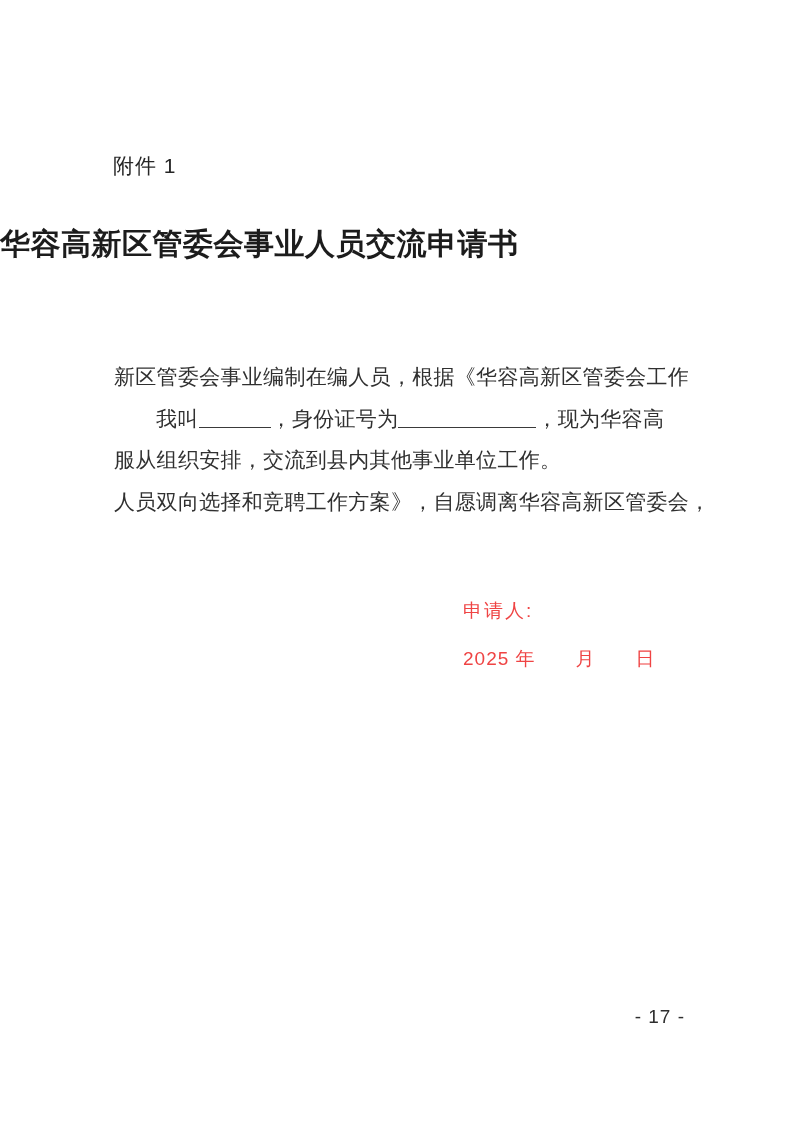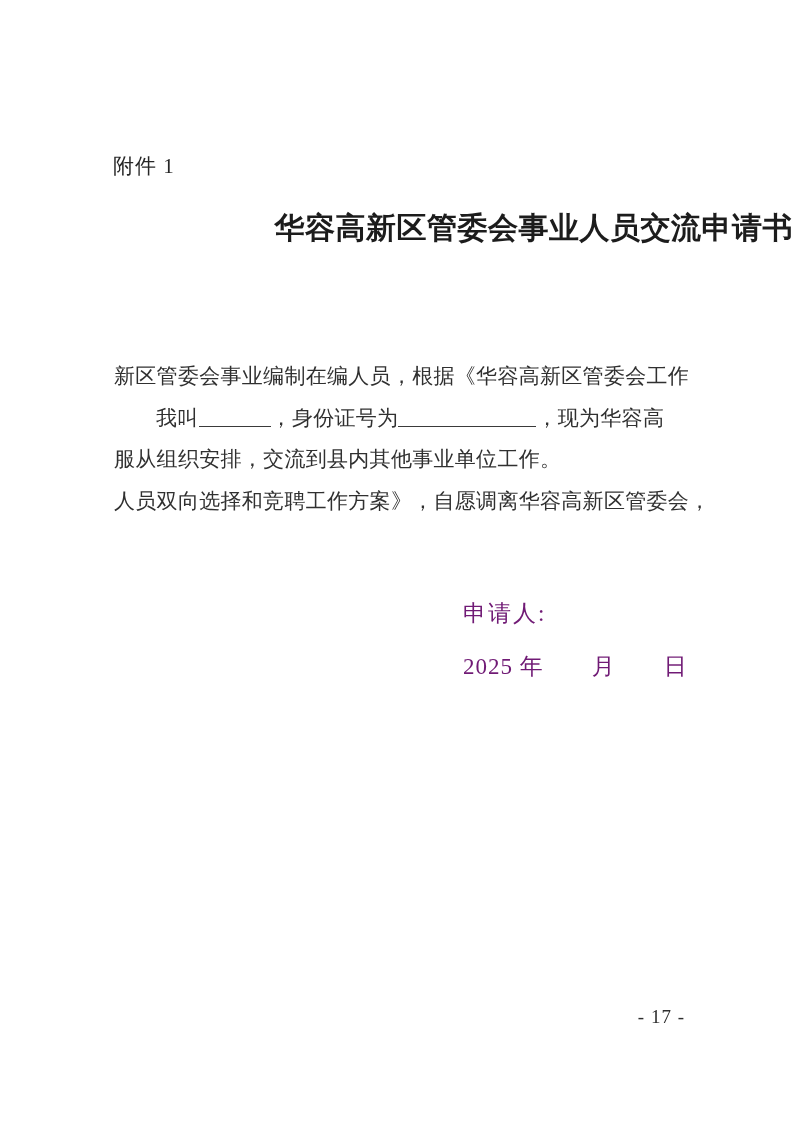--- a/index.html
+++ b/index.html
@@ -7,39 +7,39 @@
     padding: 0;
     background: #e8e8e8;
   }
   .page {
     position: relative;
     width: 793px;
     height: 1121px;
     margin: 0 auto;
     background: #ffffff;
     overflow: hidden;
-    font-family: Liberation Serif, serif;
+    font-family: Liberation Sans, sans-serif;
     color: #2b2b2b;
   }
 
   .attachment-label {
     position: absolute;
     left: 113px;
     top: 152px;
     font-size: 21px;
     letter-spacing: 1px;
     color: #262626;
   }
 
   .doc-title {
     position: absolute;
     left: 0;
-    top: 208px;
+    top: 224px;
     width: 793px;
-    text-align: right;
+    text-align: left;
     font-size: 30px;
     font-weight: bold;
     letter-spacing: 0.5px;
     color: #1c1c1c;
   }
 
   .salutation {
     position: absolute;
     left: 114px;
     top: 314px;
@@ -71,22 +71,22 @@
     height: 18px;
     transform: translateY(2px);
   }
   .blank-short { width: 72px; }
   .blank-long  { width: 138px; }
 
   .signature-block {
     position: absolute;
     left: 463px;
     top: 598px;
-    font-size: 23px;
-    color: #701a75;
+    font-size: 19px;
+    color: #ef4444;
   }
   .applicant-line {
     letter-spacing: 2px;
   }
   .date-line {
     margin-top: 22px;
     letter-spacing: 1px;
   }
 
   .page-number {

